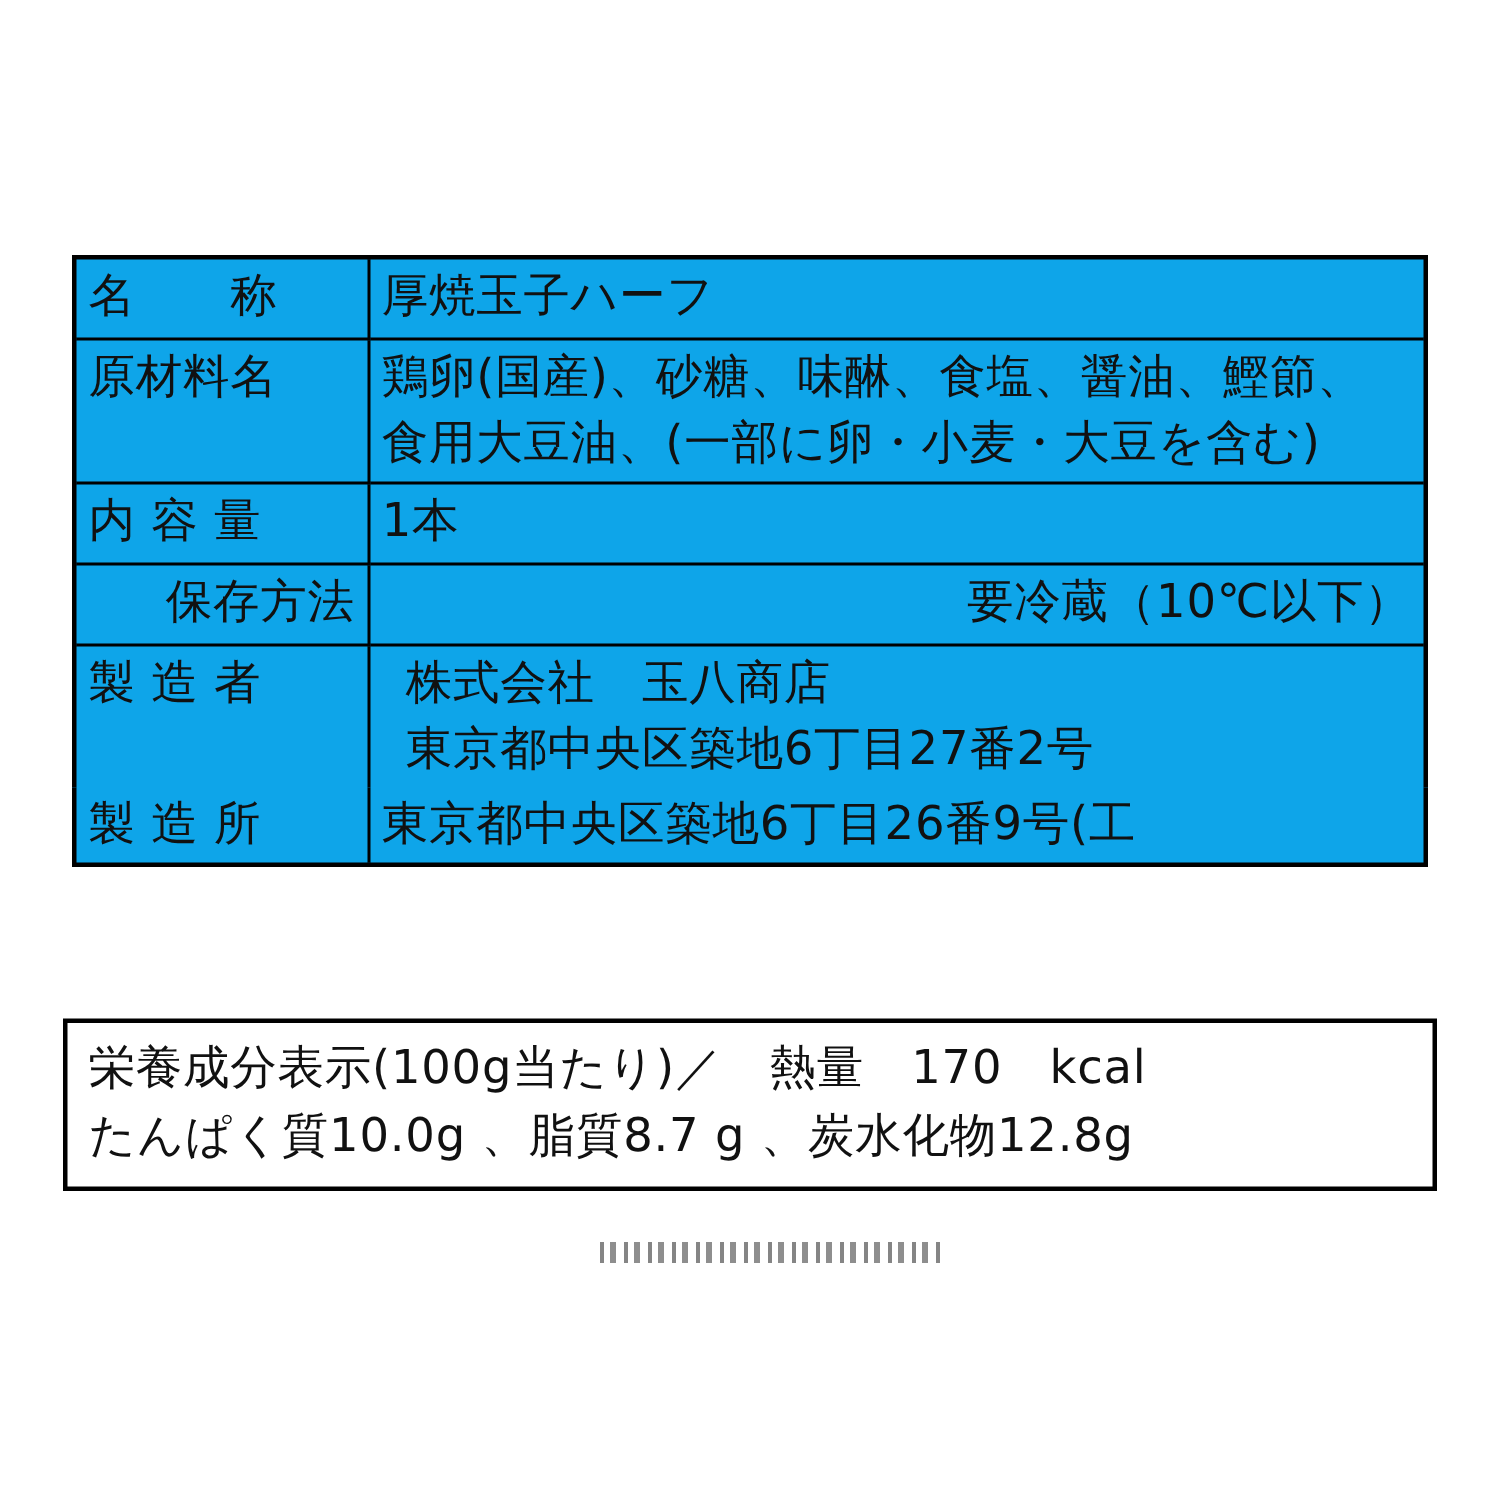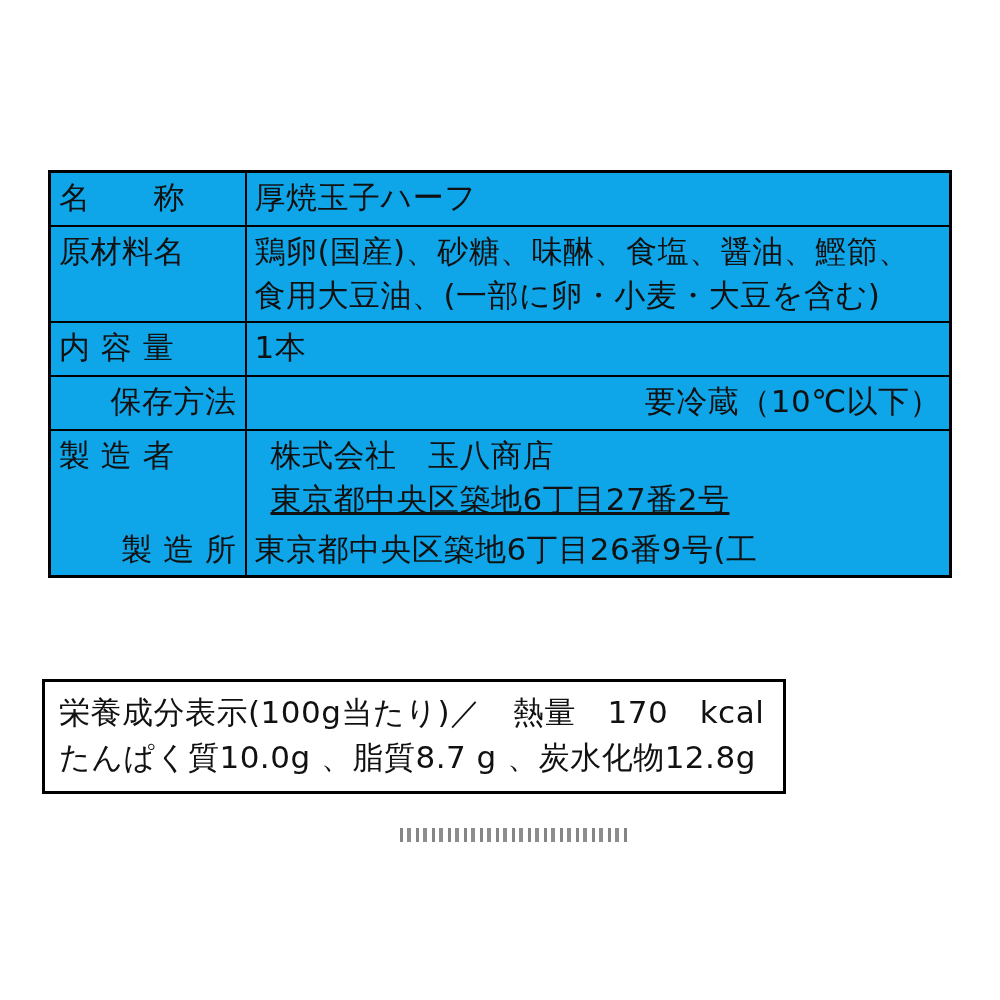--- a/index.html
+++ b/index.html
@@ -53,36 +53,36 @@
     display: inline-block;
     letter-spacing: 0.5px;
   }
   .r-name td { height: 46px; }
   .r-ing td  { }
   .r-qty td  { height: 46px; }
   .r-exp td  { height: 44px; }
   .r-store td { height: 46px; text-align: right; }
   .r-maker td.head { border-bottom: none; }
   .r-maker td.val  { border-bottom: none; padding-left: 24px; }
-  .r-place td.head { border-top: none; text-align: right; }
+  .r-place td.head { border-top: none; }
   .r-place td.val  { border-top: none; }
 
   .maker-line1 { display:block; }
-  .maker-line2 { display:block;text-decoration:underline; }
+  .maker-line2 { display:block; }
 
   .ing-text {
     display: block;
   }
 
   
   .nutri-box {
     position: absolute;
     left: 42px;
     top: 679px;
-    width: 744px;
+    width: 916px;
     box-sizing: border-box;
     border: 3px solid #000;
     background: #fff;
     padding: 8px 10px 10px 14px;
   }
   .nutri-line {
     font-size: 31px;
     line-height: 1.46;
     letter-spacing: 0.5px;
     white-space: nowrap;

